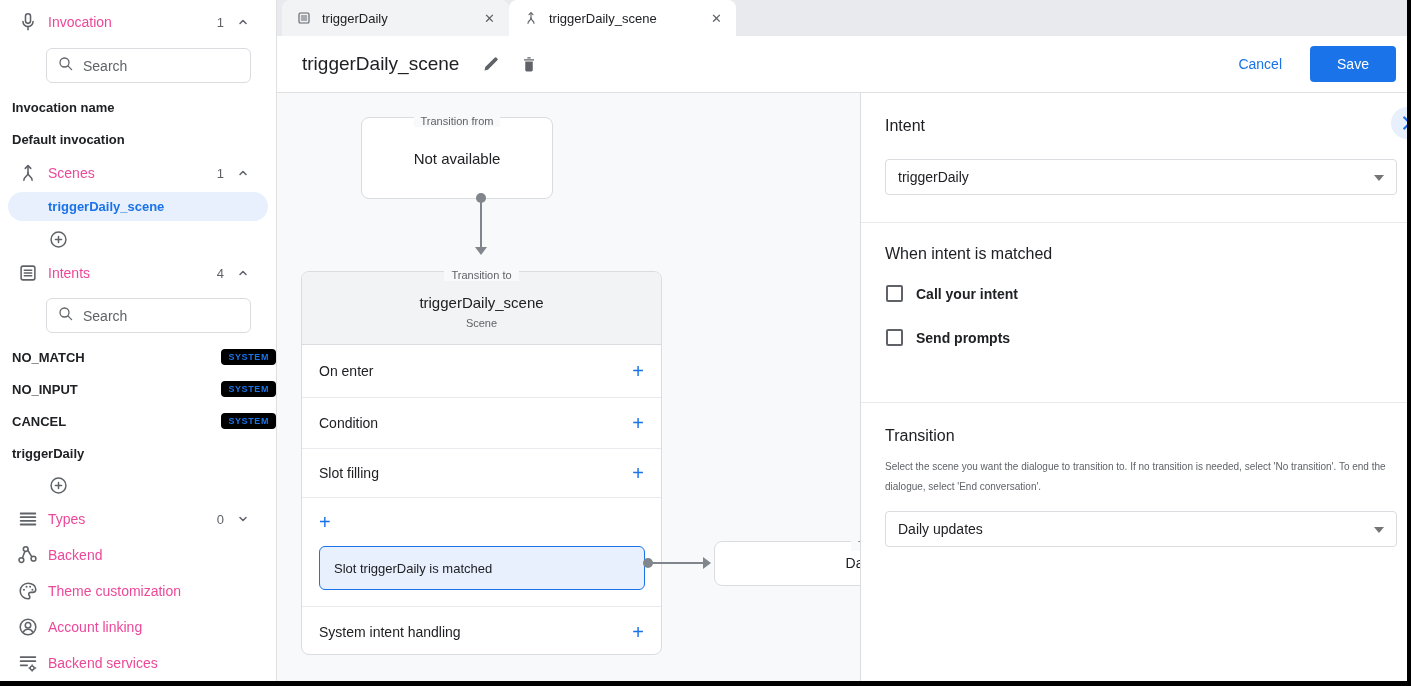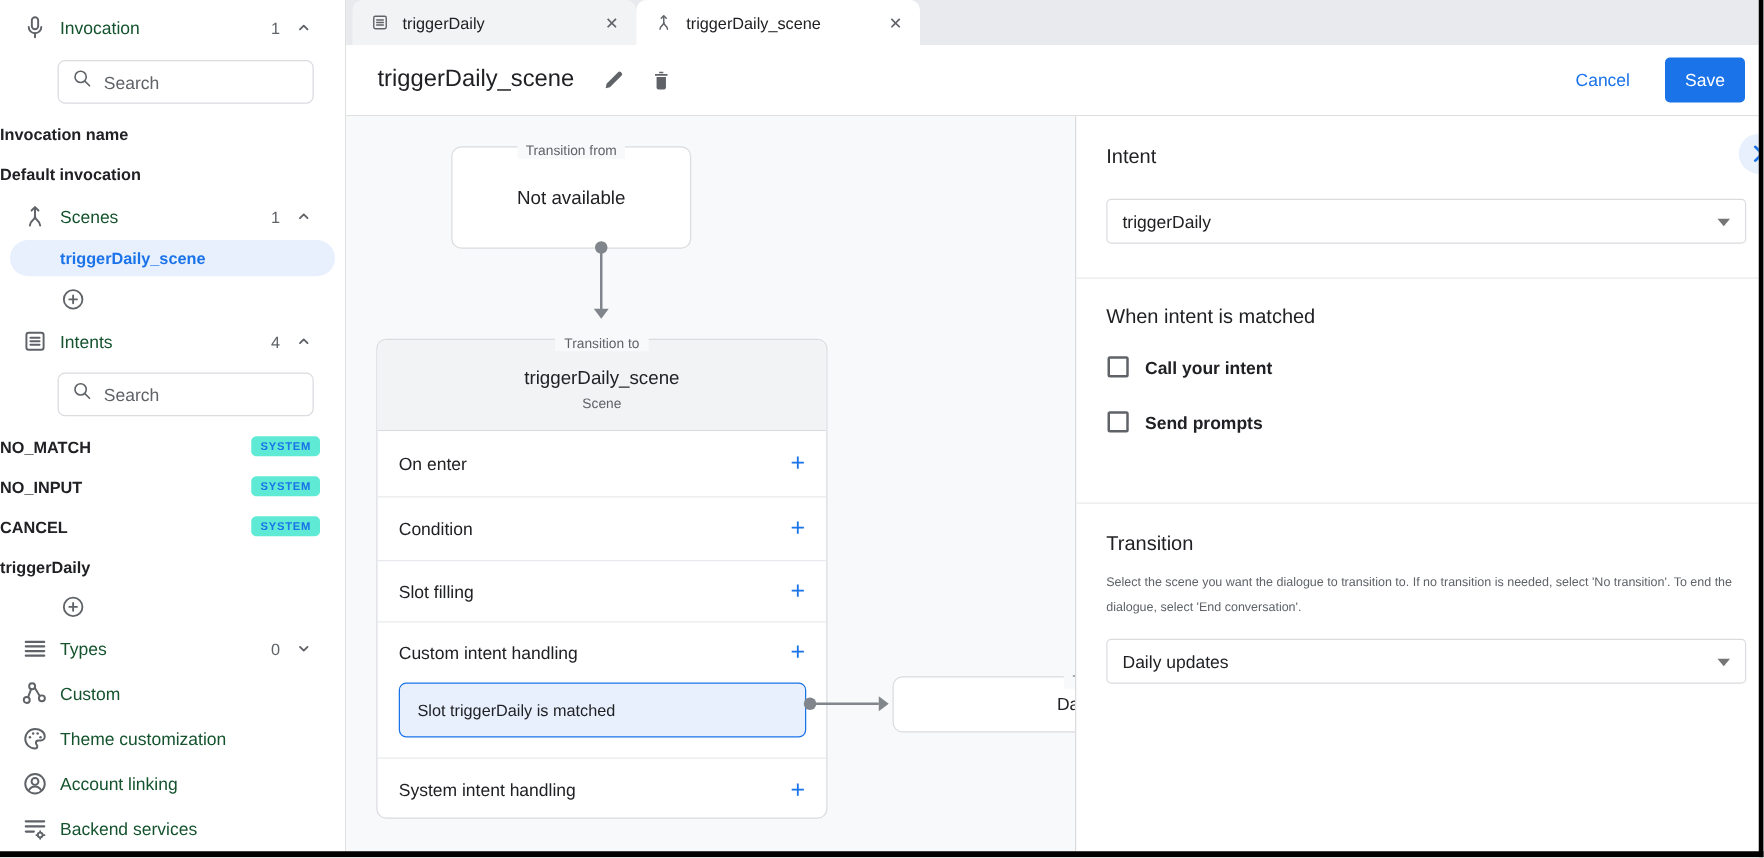--- a/index.html
+++ b/index.html
@@ -4,46 +4,46 @@
 <style>
   * { margin:0; padding:0; box-sizing:border-box; }
   body { font-family:"Liberation Sans", sans-serif; background:#fff; }
   .app { position:relative; width:1411px; height:686px; background:#fff; overflow:hidden; color:#202124; }
 
   
   .sidebar { position:absolute; left:0; top:0; width:277px; height:681px; background:#fff; border-right:1px solid #e0e0e0; }
   .srow { position:absolute; left:0; right:0; height:28px; display:flex; align-items:center; }
   .sic { margin-left:16px; width:24px; display:flex; justify-content:center; }
   .sic svg, .schev svg { display:block; }
-  .slabel { margin-left:8px; font-size:14px; color:#14532d; }
+  .slabel { margin-left:8px; font-size:14px; color:#ec4899; }
   .scount { position:absolute; right:52px; font-size:13px; color:#5f6368; }
   .schev { position:absolute; right:24px; display:flex; }
-  .sitem { position:absolute; left:0; right:0; height:20px; display:flex; align-items:center; font-size:13px; font-weight:700; color:#202124; }
-  .sbadge { margin-left:auto; margin-right:20px; background:#5eead4; color:#1a73e8; font-size:9px; font-weight:700; letter-spacing:.6px; padding:3px 7px; border-radius:4px; }
+  .sitem { position:absolute; left:12px; right:0; height:20px; display:flex; align-items:center; font-size:13px; font-weight:700; color:#202124; }
+  .sbadge { margin-left:auto; background:#000000; color:#1a73e8; font-size:9px; font-weight:700; letter-spacing:.6px; padding:3px 7px; border-radius:4px; }
   .ssearch { position:absolute; left:46px; width:205px; height:35px; border:1px solid #dadce0; border-radius:6px; display:flex; align-items:center; padding:0 10px; gap:8px; background:#fff; }
   .ssearch input { border:none; outline:none; flex:1; font-size:14px; font-family:"Liberation Sans",sans-serif; color:#0c4a6e; background:transparent; min-width:0; }
   .ssearch input::placeholder { color:#5f6368; }
   .spill { position:absolute; left:8px; right:8px; top:192px; height:29px; background:#e8f0fe; border-radius:16px; display:flex; align-items:center; padding-left:40px; color:#1a73e8; font-weight:700; font-size:13px; cursor:pointer; }
   .splus { position:absolute; left:48px; width:22px; height:22px; display:flex; cursor:pointer; }
 
   
   .main { position:absolute; left:277px; top:0; right:4px; height:681px; }
   .tabstrip { position:absolute; left:0; right:0; top:0; height:36px; background:#e8eaed; display:flex; }
   .tab { width:227px; height:36px; display:flex; align-items:center; padding-left:14px; border-radius:8px 8px 0 0; cursor:pointer; }
   .tab.inactive { background:#f1f3f4; margin-left:5px; }
   .tab.active { background:#fff; }
   .tab .ticon { display:flex; margin-right:10px; }
   .tab .tlabel { font-size:13px; color:#202124; }
   .tab .tclose { margin-left:auto; margin-right:14px; font-size:13px; color:#5f6368; cursor:pointer; }
 
   .hdr { position:absolute; left:0; right:0; top:36px; height:57px; background:#fff; border-bottom:1px solid #e0e0e0; display:flex; align-items:center; padding:0 11px 0 25px; }
   .hdr-title { font-size:19px; color:#202124; }
   .hico { display:flex; margin-left:22px; cursor:pointer; }
   .btn-cancel { margin-left:auto; color:#1a73e8; font-size:14px; font-weight:500; padding:8px 14px; cursor:pointer; }
-  .btn-save { margin-left:14px; width:64px; height:36px; background:#1a73e8; color:#fff; font-size:14px; font-weight:500; border:none; border-radius:4px; display:flex; align-items:center; justify-content:center; cursor:pointer; }
+  .btn-save { margin-left:14px; width:86px; height:36px; background:#1a73e8; color:#fff; font-size:14px; font-weight:500; border:none; border-radius:4px; display:flex; align-items:center; justify-content:center; cursor:pointer; }
 
   
   .canvas { position:absolute; left:0; top:93px; width:583px; bottom:0; background:#f8f9fa; overflow:hidden; }
   .blegend { position:absolute; top:-7px; left:0; right:0; text-align:center; pointer-events:none; }
   .blegend span { background:#f8f9fa; padding:0 7px; font-size:11px; color:#5f6368; }
   .fbox { position:absolute; left:84px; top:24px; width:192px; height:82px; background:#fff; border:1px solid #dadce0; border-radius:8px; }
   .fbox-text { margin-top:32px; text-align:center; font-size:15px; color:#202124; }
   .dot { position:absolute; width:10px; height:10px; border-radius:50%; background:#80868b; }
   .vline { position:absolute; left:203px; top:106px; width:2px; height:50px; background:#80868b; }
   .vhead { position:absolute; left:198px; top:154px; width:0; height:0; border-left:6px solid transparent; border-right:6px solid transparent; border-top:8px solid #80868b; }
@@ -216,21 +216,21 @@
 
     <div class="srow" style="top:541px">
       <span class="sic">
         <svg class="ic" width="22" height="22" viewBox="0 0 24 24">
             <circle cx="9.5" cy="5.5" r="2.6"></circle>
             <circle cx="4.8" cy="17.5" r="2.6"></circle>
             <circle cx="18" cy="16" r="2.6"></circle>
             <path d="M8.6 8l-2.6 7M11.8 6.8l4.2 7"></path>
           </svg>
       </span>
-      <span class="slabel">Custom</span>
+      <span class="slabel">Backend</span>
     </div>
 
     <div class="srow" style="top:577px">
       <span class="sic">
         <svg class="ic" width="22" height="22" viewBox="0 0 24 24">
             <path d="M12 3.5a8.5 8.5 0 1 0 0 17c1.2 0 2-.8 2-2 0-.6-.2-1-.6-1.4-.4-.4-.6-.9-.6-1.4 0-1.2 1-2.2 2.2-2.2H17c2 0 3.5-1.5 3.5-3.5 0-3.8-3.8-6.5-8.5-6.5z"></path>
             <circle class="icf" cx="7.6" cy="10.6" r="1.1"></circle>
             <circle class="icf" cx="10.4" cy="7.4" r="1.1"></circle>
             <circle class="icf" cx="14.3" cy="7.4" r="1.1"></circle>
             <circle class="icf" cx="16.8" cy="10.6" r="1.1"></circle>
@@ -329,21 +329,20 @@
         <div class="crow">
           <span class="clabel">Condition</span>
           <span class="cplus">+</span>
         </div>
         <div class="crow" style="height:49px">
           <span class="clabel">Slot filling</span>
           <span class="cplus">+</span>
         </div>
         <div class="crow-custom">
           <div class="crow-top">
-            <span class="clabel">Custom intent handling</span>
             <span class="cplus">+</span>
           </div>
           <div class="handler">Slot triggerDaily is matched</div>
         </div>
         <div class="crow last">
           <span class="clabel">System intent handling</span>
           <span class="cplus">+</span>
         </div>
       </div>
 

